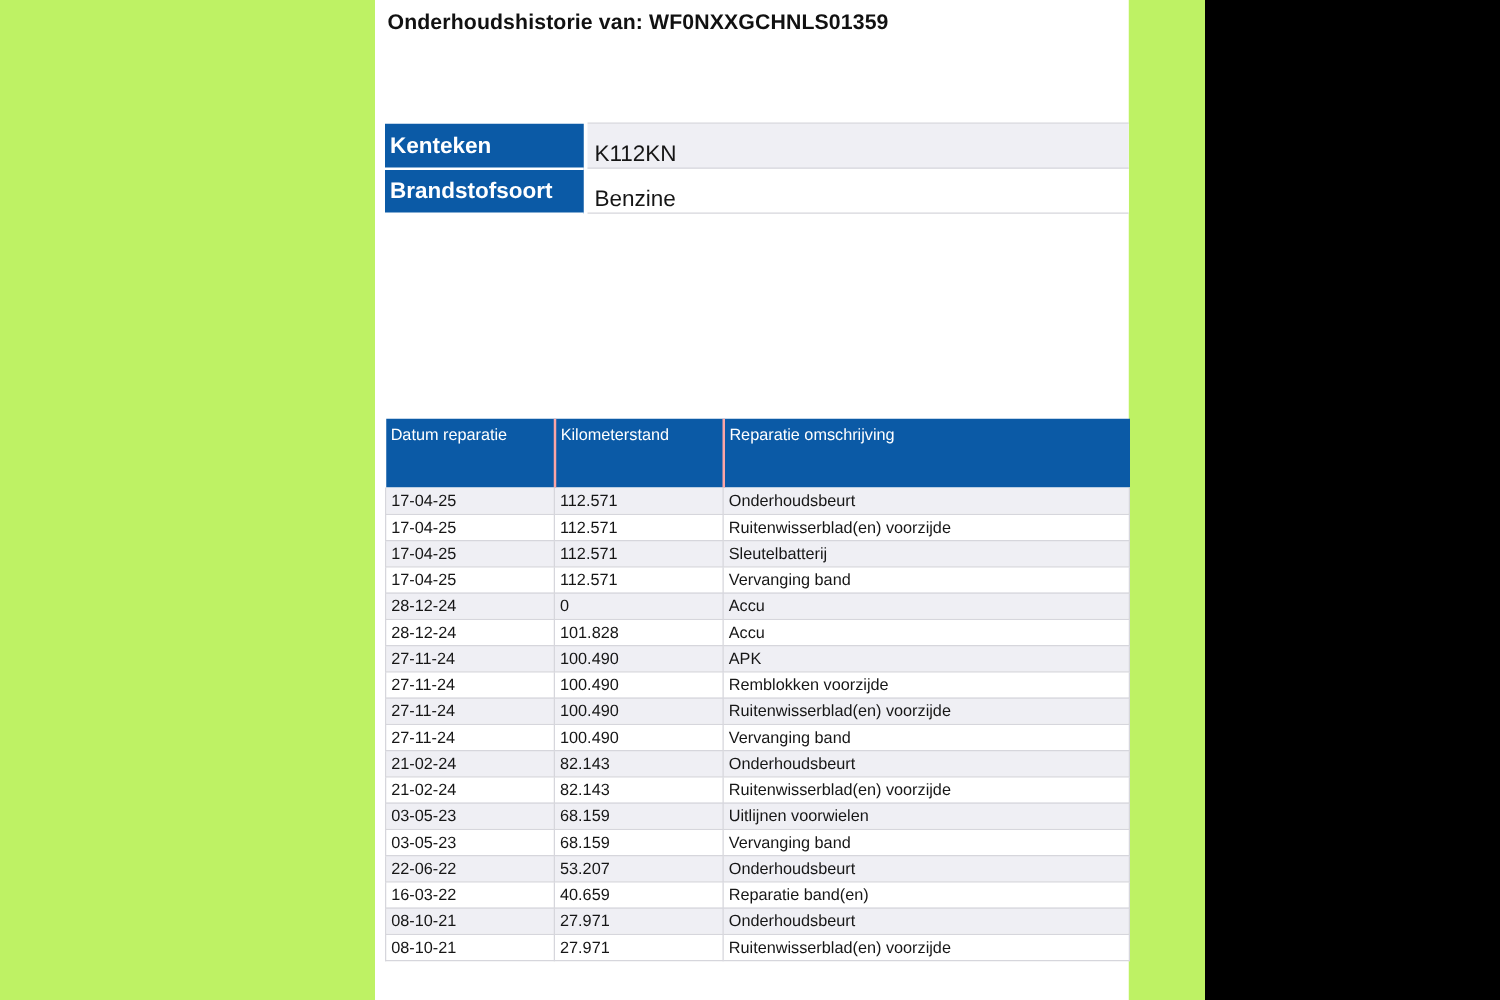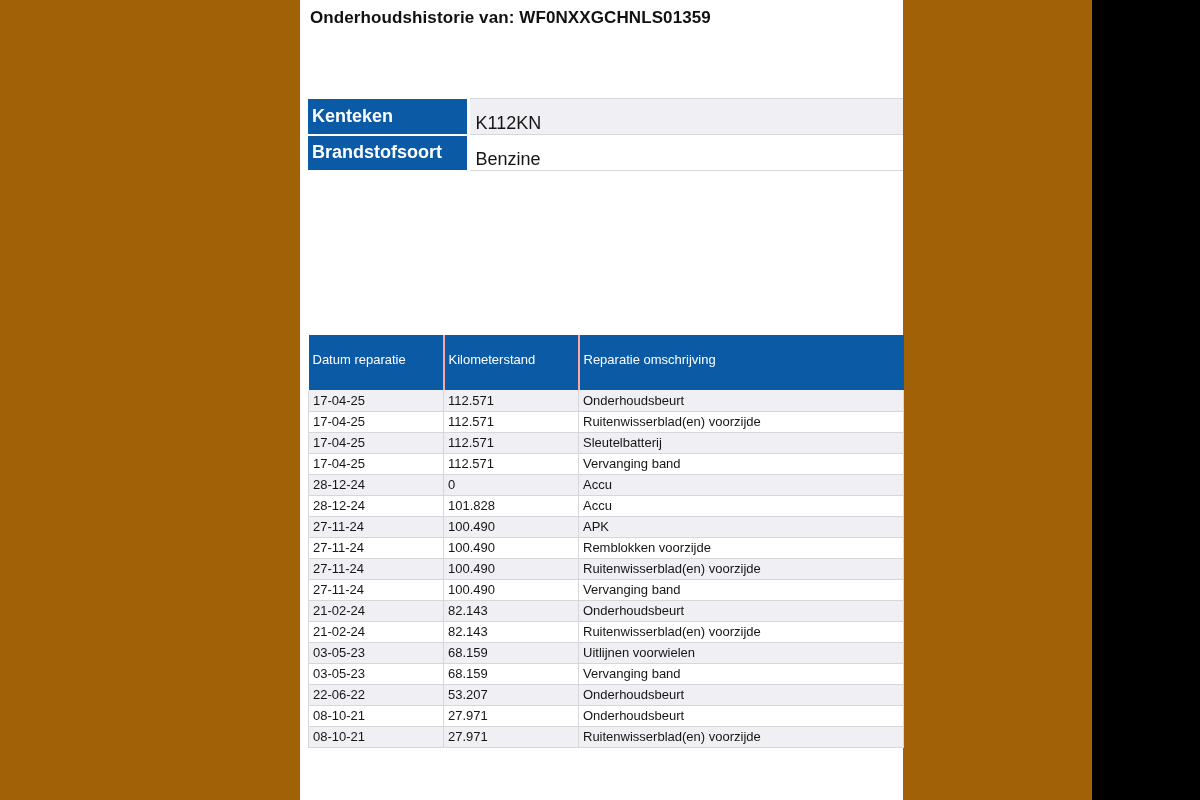--- a/index.html
+++ b/index.html
@@ -5,22 +5,22 @@
   * { box-sizing: border-box; }
   html, body {
     margin: 0; padding: 0;
     width: 1200px; height: 800px;
     background: #000000;
     overflow: hidden;
     font-family: "Liberation Sans", "DejaVu Sans", sans-serif;
   }
   .stage {
     position: relative;
-    width: 1092px; height: 800px;
-    background: #a16207;
+    width: 964px; height: 800px;
+    background: #bef264;
   }
   .page {
     position: absolute;
     left: 300px; top: 0;
     width: 603px; height: 800px;
     background: #ffffff;
   }
   .page-title {
     margin: 0;
     padding: 8px 0 0 10px;
@@ -73,21 +73,21 @@
   table.history col.c-date { width: 135px; }
   table.history col.c-km   { width: 135px; }
   table.history col.c-desc { width: 325px; }
   table.history thead th {
     height: 55px;
     background: #0b5aa6;
     color: #ffffff;
     font-weight: normal;
     text-align: left;
     vertical-align: top;
-    padding: 17px 0 0 4px;
+    padding: 5px 0 0 4px;
   }
   table.history thead th + th { border-left: 2px solid #fca5a5; }
   table.history tbody td {
     height: 21px;
     color: #161616;
     vertical-align: middle;
     padding: 0 0 0 4px;
     border: 1px solid #d6d6dc;
     border-top: none;
     background: #efeff4;
@@ -217,20 +217,25 @@
             <td>68.159</td>
             <td>Vervanging band</td>
           </tr>
 
           <tr>
             <td>22-06-22</td>
             <td>53.207</td>
             <td>Onderhoudsbeurt</td>
           </tr>
 
+          <tr>
+            <td>16-03-22</td>
+            <td>40.659</td>
+            <td>Reparatie band(en)</td>
+          </tr>
 
           <tr>
             <td>08-10-21</td>
             <td>27.971</td>
             <td>Onderhoudsbeurt</td>
           </tr>
 
           <tr>
             <td>08-10-21</td>
             <td>27.971</td>

